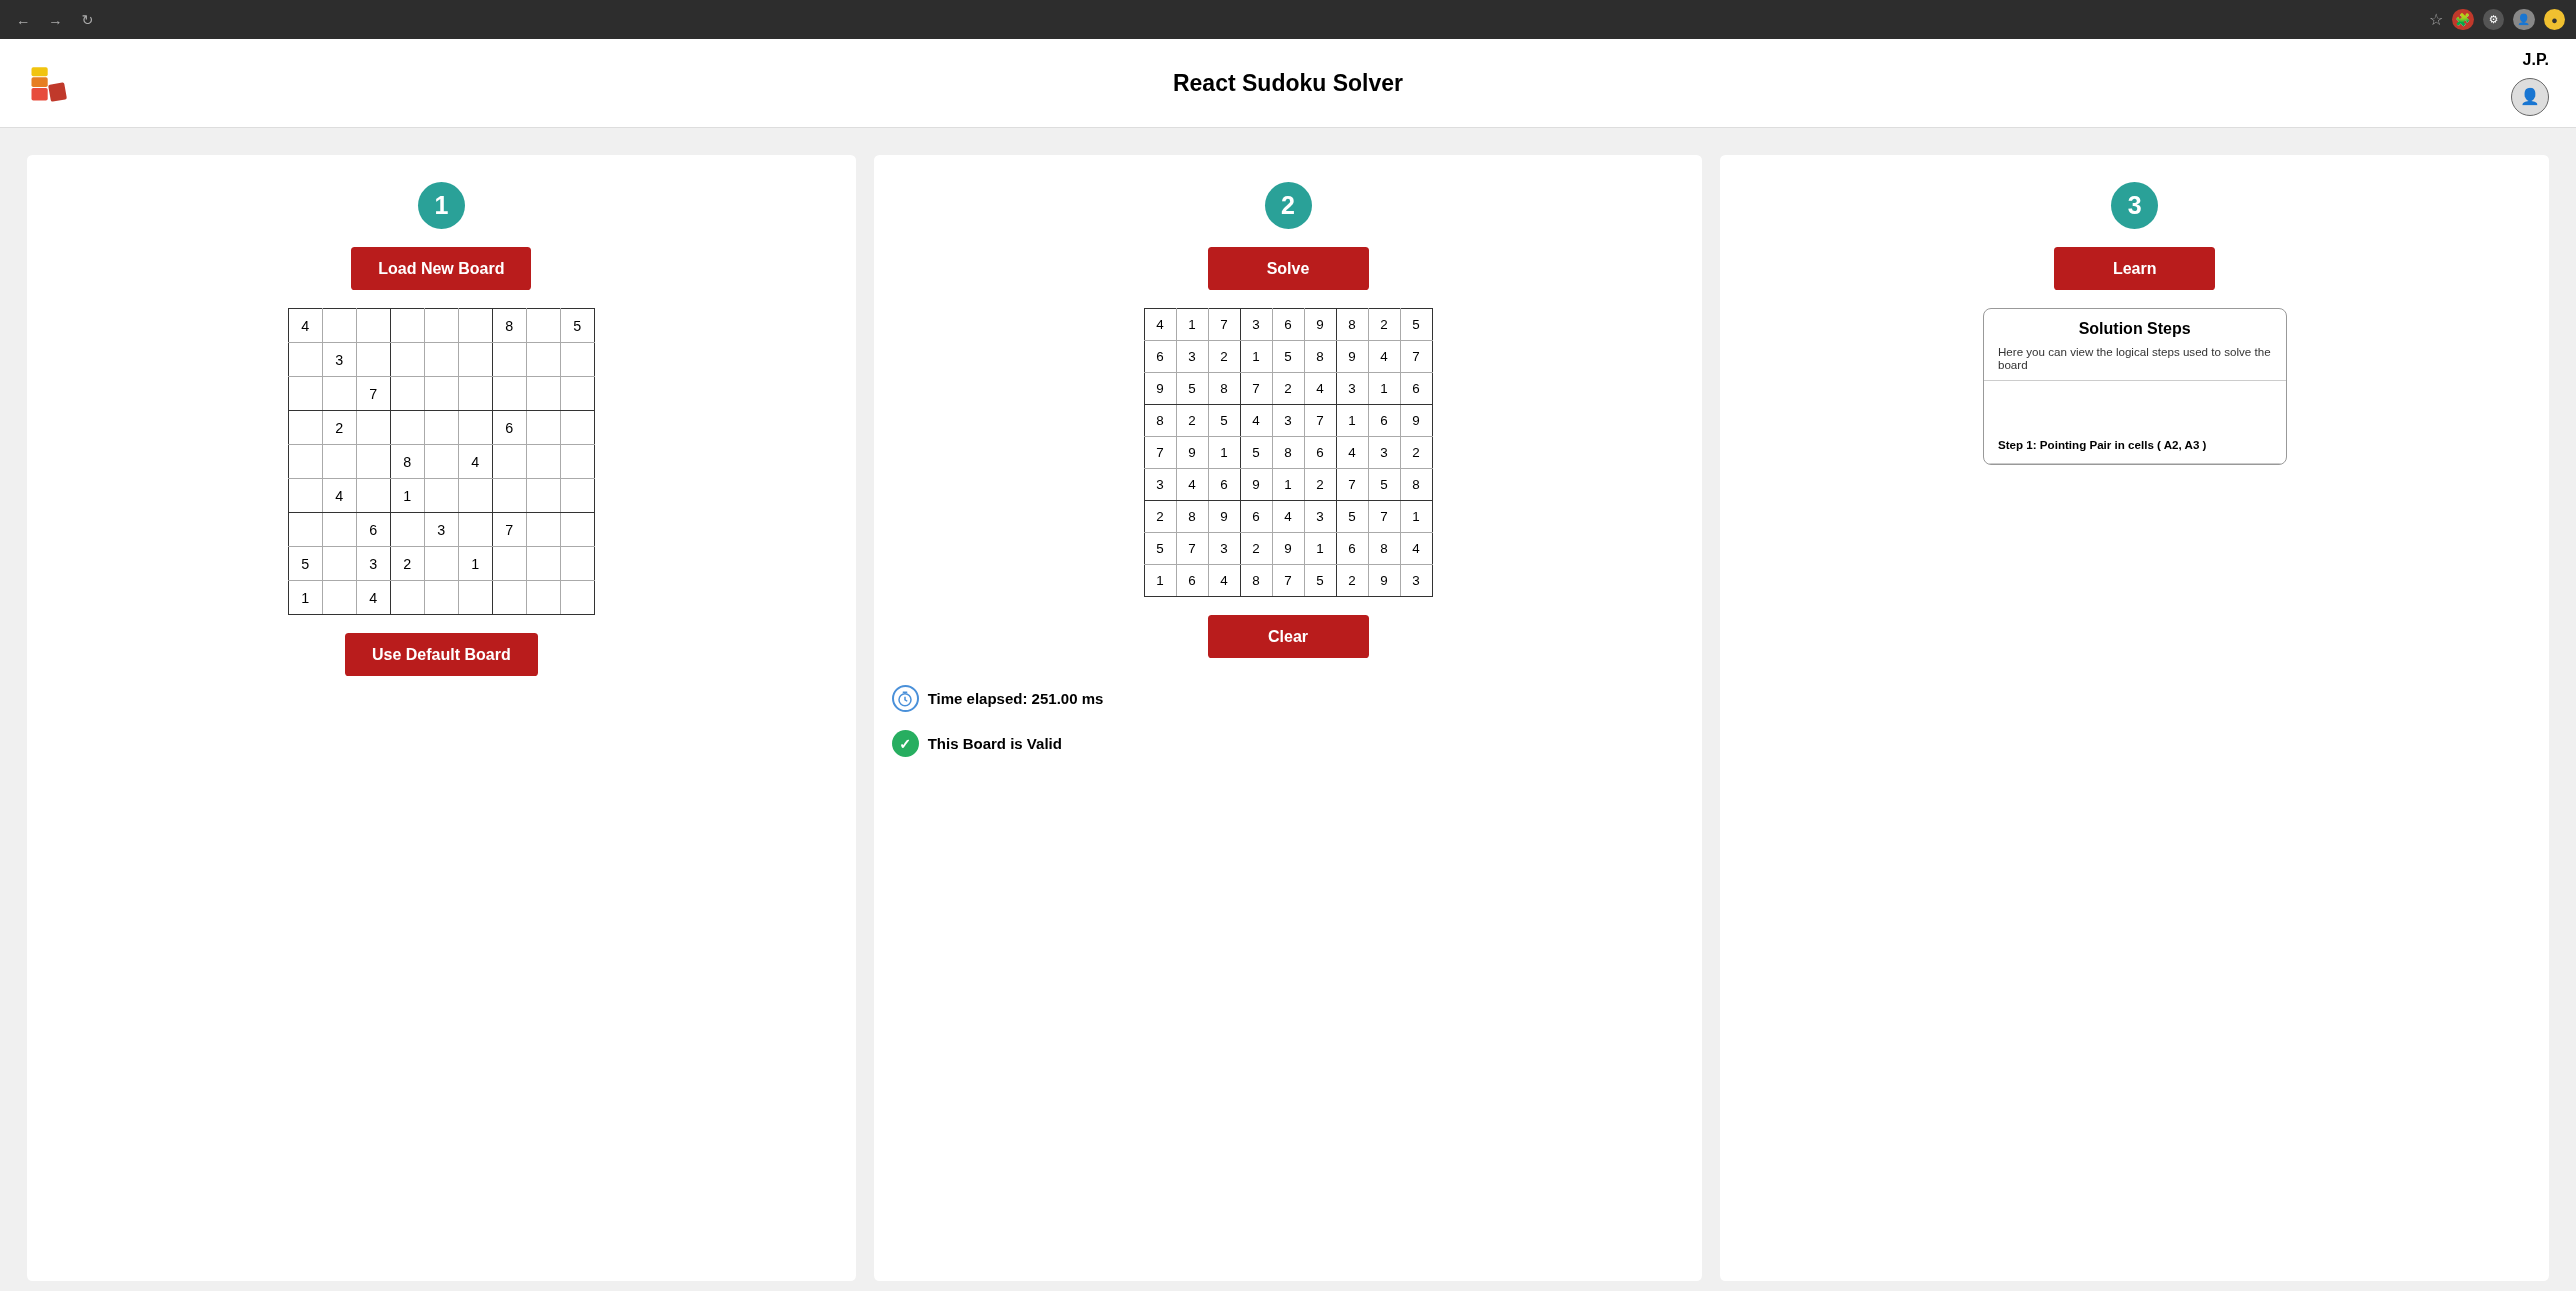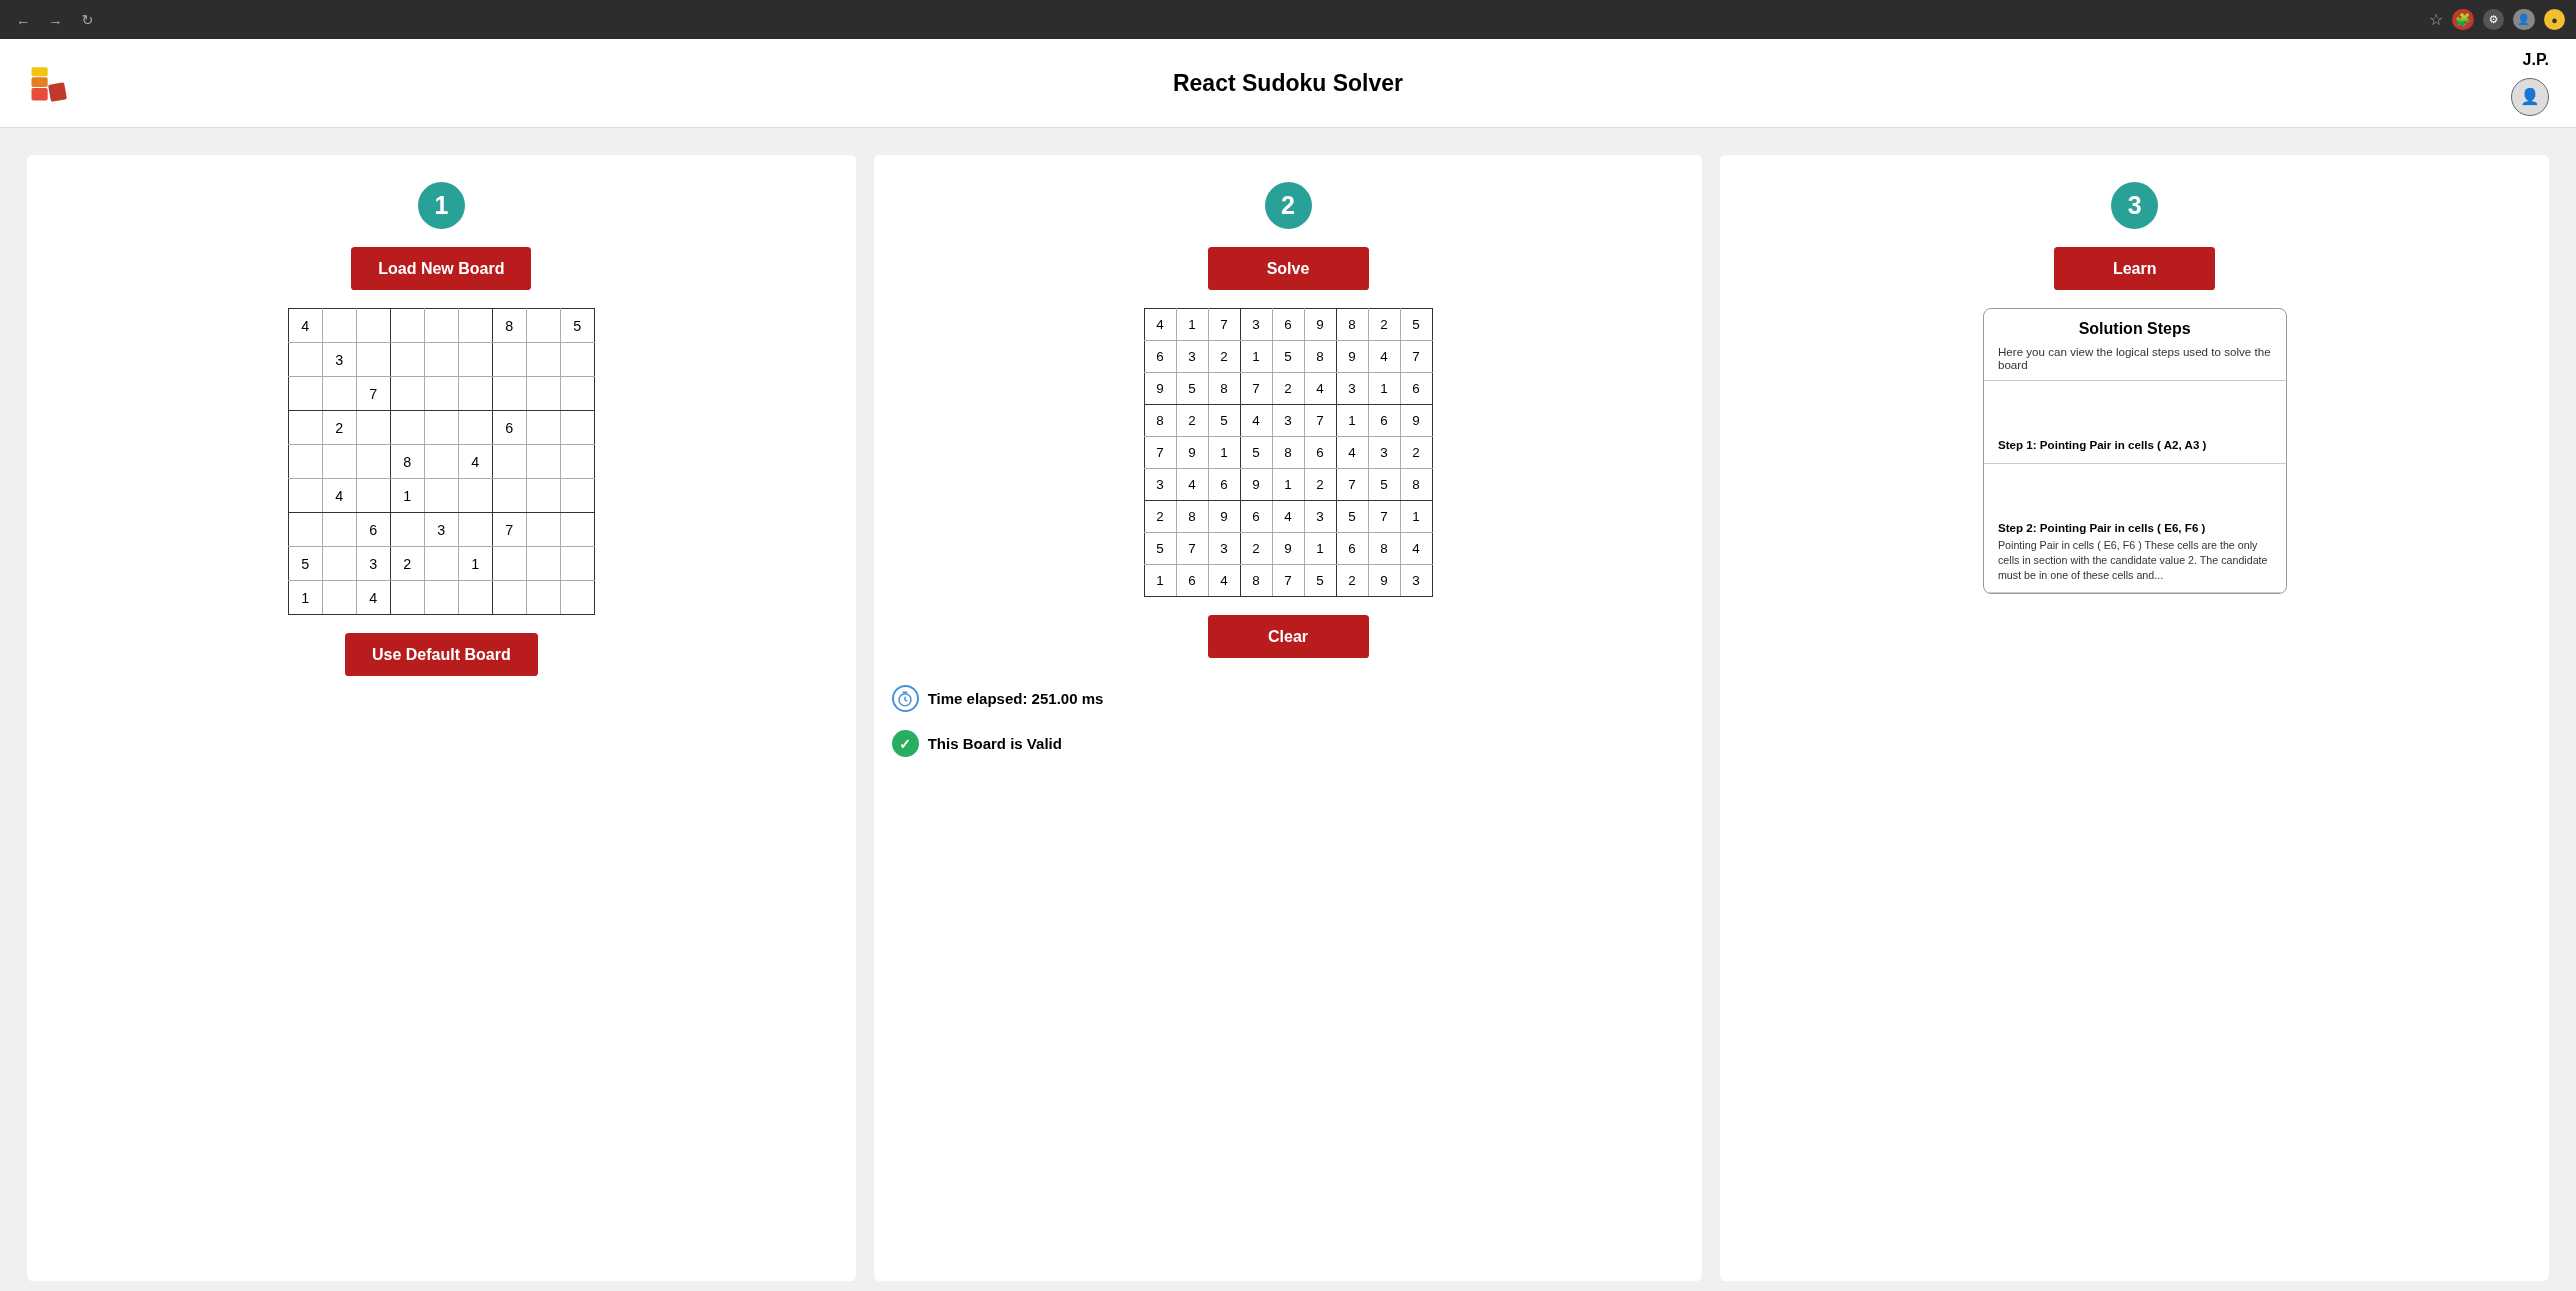--- a/index.html
+++ b/index.html
@@ -513,22 +513,18 @@
     <div class="step-badge">3</div>
     <button class="teal-btn">Learn</button>
 
     <div class="solution-box">
       <div class="solution-box-header">Solution Steps</div>
       <div class="solution-box-sub">Here you can view the logical steps used to solve the board</div>
       <div id="solution-steps-container">
           <div class="solution-step">
             <div class="solution-step-title">Step 1: Pointing Pair in cells ( A2, A3 )</div>
           </div>
-          <div class="solution-step">
-            <div class="solution-step-title">Step 2: Pointing Pair in cells ( E6, F6 )</div>
-            <div class="solution-step-body">Pointing Pair in cells ( E6, F6 ) These cells are the only cells in section with the candidate value 2. The candidate must be in one of these cells and...</div>
-          </div>
         </div>
     </div>
   </div>
 
 </div>
 
 
 </body></html>

